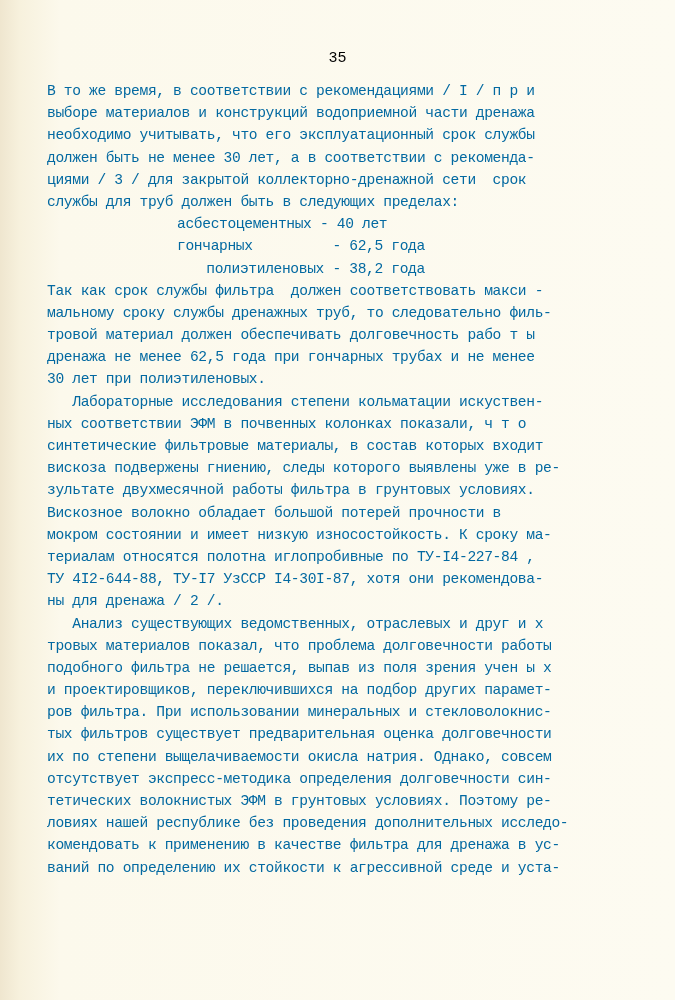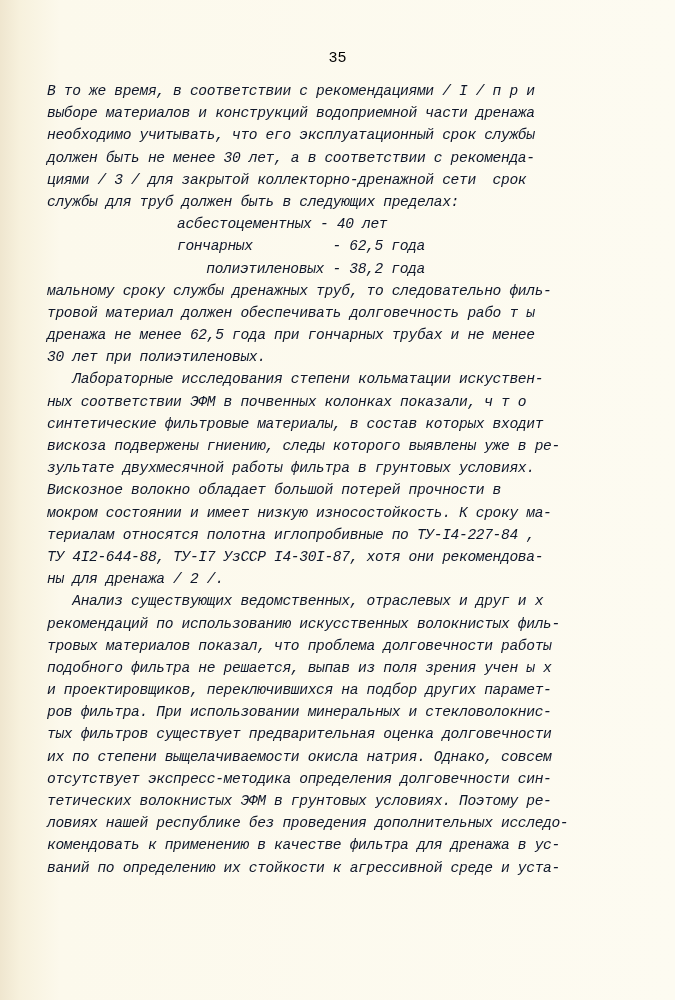--- a/index.html
+++ b/index.html
@@ -13,23 +13,22 @@
     }
     .page-number {
       position: absolute; left: 0; width: 675px; top: 50px;
       text-align: center;
       font-family: "Liberation Mono", "DejaVu Sans Mono", monospace;
       font-size: 15px; color: #000000;
     }
     .text {
       position: absolute; left: 47px; top: 80px; width: 580px;
       font-family: "Liberation Mono", "DejaVu Sans Mono", monospace;
-      font-size: 14.6px; line-height: 22.2px; color: #0f172a;
+      font-size: 14.6px; line-height: 22.2px; color: #0369a1;
       letter-spacing: -0.35px;
-      font-style: italic;
     }
     .line { white-space: pre; height: 22.2px; }
     .list-row { white-space: pre; height: 22.2px; padding-left: 130px; }
   </style>
 </head>
 <body>
 
 <div class="page">
   <div class="page-number">35</div>
 
@@ -38,36 +37,36 @@
     <div class="line">выборе материалов и конструкций водоприемной части дренажа</div>
     <div class="line">необходимо учитывать, что его эксплуатационный срок службы</div>
     <div class="line">должен быть не менее 30 лет, а в соответствии с рекоменда-</div>
     <div class="line">циями / 3 / для закрытой коллекторно-дренажной сети  срок</div>
     <div class="line">службы для труб должен быть в следующих пределах:</div>
 
     <div class="list-row"><span>асбестоцементных</span> <span>- 40 лет</span></div>
     <div class="list-row"><span style="display:inline-block;width:147px;">гончарных</span> <span>- 62,5 года</span></div>
     <div class="list-row"><span style="display:inline-block;width:147px;text-align:right;">полиэтиленовых</span> <span>- 38,2 года</span></div>
 
+    <div class="line">Так как срок службы фильтра  должен соответствовать макси -</div>
     <div class="line">мальному сроку службы дренажных труб, то следовательно филь-</div>
     <div class="line">тровой материал должен обеспечивать долговечность рабо т ы</div>
     <div class="line">дренажа не менее 62,5 года при гончарных трубах и не менее</div>
     <div class="line">30 лет при полиэтиленовых.</div>
     <div class="line">   Лабораторные исследования степени кольматации искуствен-</div>
     <div class="line">ных соответствии ЭФМ в почвенных колонках показали, ч т о</div>
     <div class="line">синтетические фильтровые материалы, в состав которых входит</div>
     <div class="line">вискоза подвержены гниению, следы которого выявлены уже в ре-</div>
     <div class="line">зультате двухмесячной работы фильтра в грунтовых условиях.</div>
     <div class="line">Вискозное волокно обладает большой потерей прочности в</div>
     <div class="line">мокром состоянии и имеет низкую износостойкость. К сроку ма-</div>
     <div class="line">териалам относятся полотна иглопробивные по ТУ-I4-227-84 ,</div>
     <div class="line">ТУ 4I2-644-88, ТУ-I7 УзССР I4-30I-87, хотя они рекомендова-</div>
     <div class="line">ны для дренажа / 2 /.</div>
     <div class="line">   Анализ существующих ведомственных, отраслевых и друг и х</div>
-    <div class="line">рекомендаций по использованию искусственных волокнистых филь-</div>
     <div class="line">тровых материалов показал, что проблема долговечности работы</div>
     <div class="line">подобного фильтра не решается, выпав из поля зрения учен ы х</div>
     <div class="line">и проектировщиков, переключившихся на подбор других парамет-</div>
     <div class="line">ров фильтра. При использовании минеральных и стекловолокнис-</div>
     <div class="line">тых фильтров существует предварительная оценка долговечности</div>
     <div class="line">их по степени выщелачиваемости окисла натрия. Однако, совсем</div>
     <div class="line">отсутствует экспресс-методика определения долговечности син-</div>
     <div class="line">тетических волокнистых ЭФМ в грунтовых условиях. Поэтому ре-</div>
     <div class="line">ловиях нашей республике без проведения дополнительных исследо-</div>
     <div class="line">комендовать к применению в качестве фильтра для дренажа в ус-</div>

